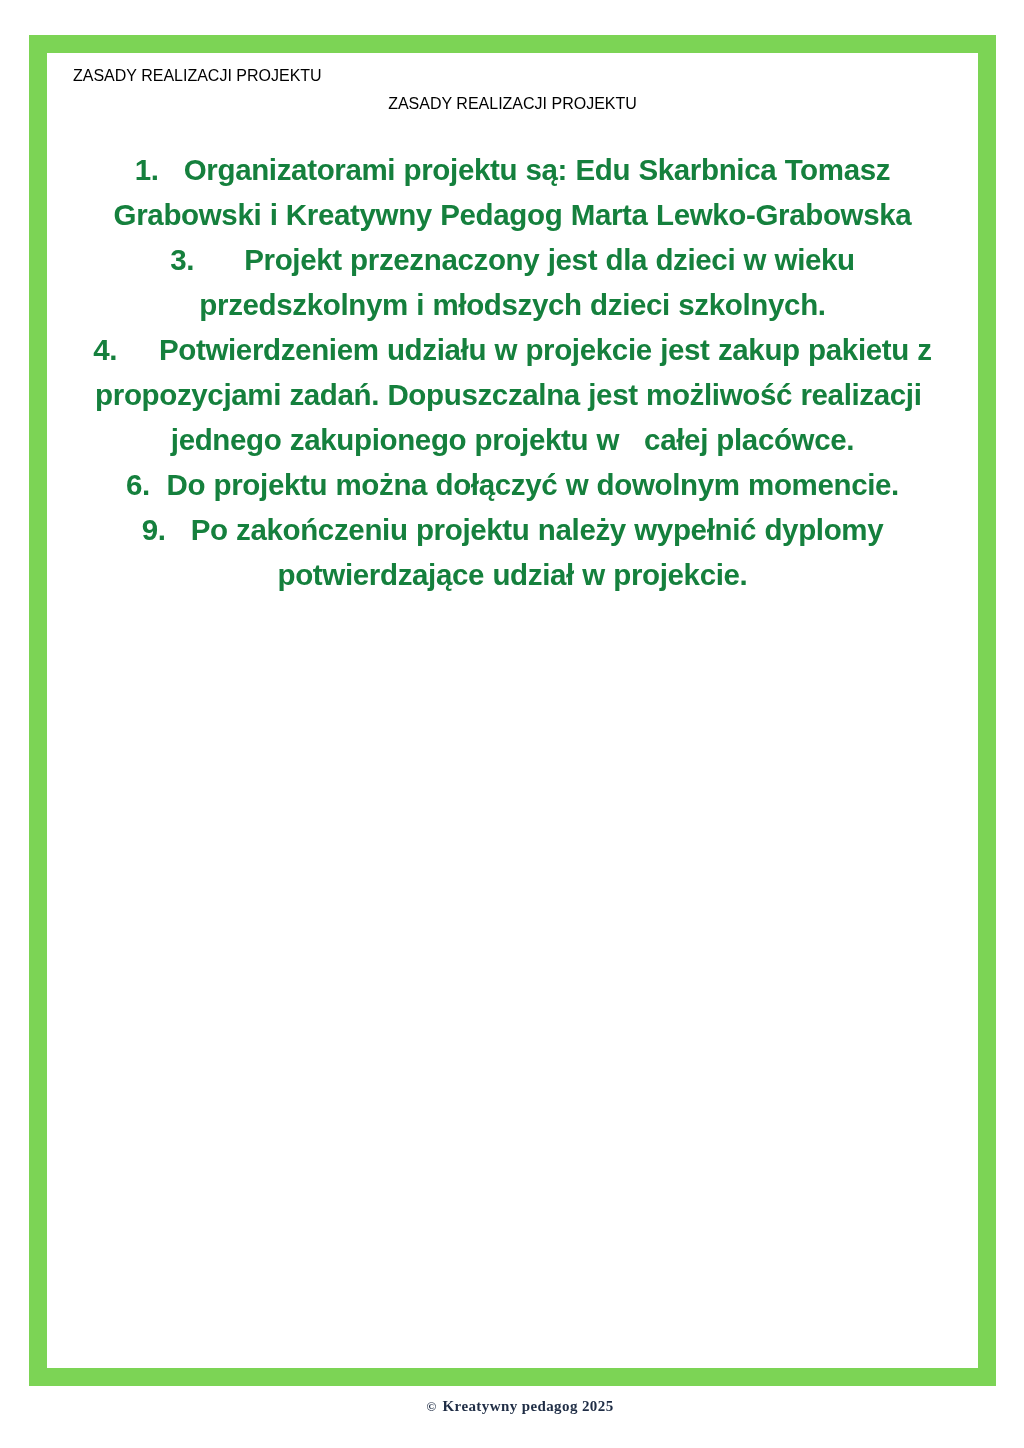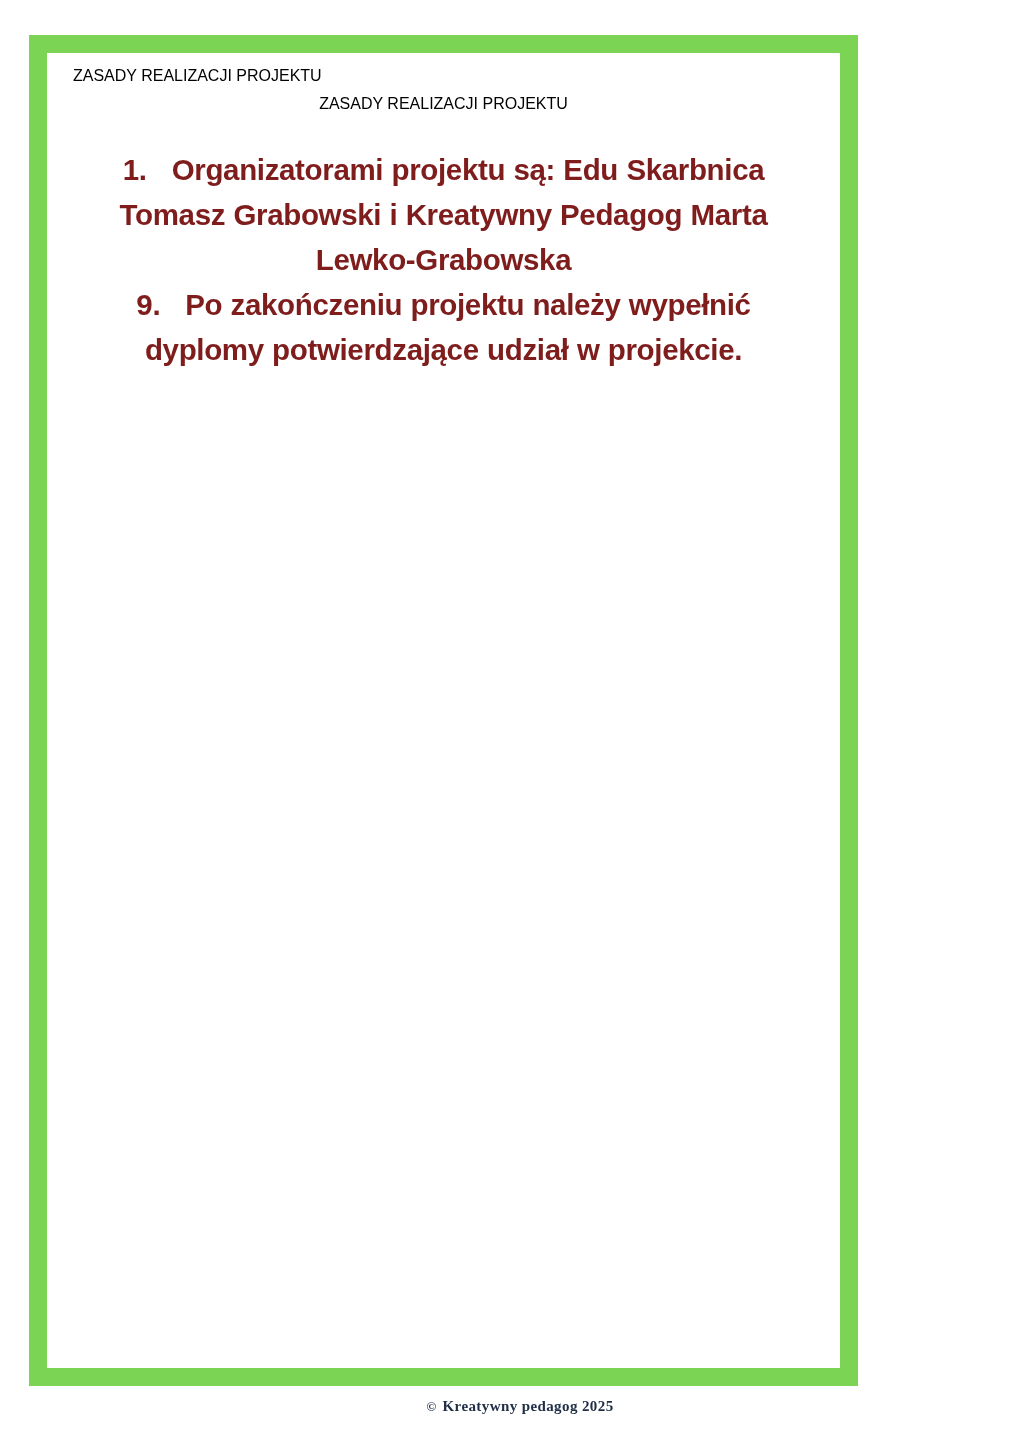--- a/index.html
+++ b/index.html
@@ -23,21 +23,21 @@
     width: 1024px;
     height: 1448px;
     background: #ffffff;
     box-sizing: border-box;
   }
 
   #green-frame {
     position: absolute;
     left: 29px;
     top: 35px;
-    width: 829px;
+    width: 967px;
     height: 1351px;
     box-sizing: border-box;
     border: 18px solid #7CD455;
     background: #ffffff;
   }
 
   #content {
     position: absolute;
     left: 0;
     top: 0;
@@ -68,21 +68,21 @@
     list-style: none;
     margin: 6px 0 0 0;
     padding: 0;
   }
 
   #rules li {
     font-family: "Liberation Sans", sans-serif;
     font-weight: bold;
     font-size: 29.5px;
     line-height: 45px;
-    color: #7f1d1d;
+    color: #15803d;
     text-align: center;
     margin: 0;
     padding: 0;
     letter-spacing: -0.35px;
     word-spacing: 0.5px;
   }
 
   
   #footer {
     position: absolute;
@@ -111,20 +111,23 @@
 
       <div id="heading-wrap">
         <div class="title-outline">ZASADY REALIZACJI PROJEKTU</div>
         <div id="heading-fg">
           <span class="title-text">ZASADY REALIZACJI PROJEKTU</span>
         </div>
       </div>
 
       <ol id="rules">
         <li>1.&nbsp;&nbsp;&nbsp;Organizatorami projektu są: Edu Skarbnica Tomasz Grabowski i Kreatywny Pedagog Marta Lewko-Grabowska</li>
+        <li>3.&nbsp;&nbsp;&nbsp;&nbsp;&nbsp;&nbsp;Projekt przeznaczony jest dla dzieci w wieku przedszkolnym i młodszych dzieci szkolnych.</li>
+        <li>4.&nbsp;&nbsp;&nbsp;&nbsp;&nbsp;Potwierdzeniem udziału w projekcie jest zakup pakietu z propozycjami zadań. Dopuszczalna jest możliwość realizacji&nbsp; jednego zakupionego projektu w&nbsp;&nbsp;&nbsp;całej placówce.</li>
+        <li>6.&nbsp;&nbsp;Do projektu można dołączyć w dowolnym momencie.</li>
         <li>9.&nbsp;&nbsp;&nbsp;Po zakończeniu projektu należy wypełnić dyplomy potwierdzające udział w projekcie.</li>
       </ol>
 
     </div>
   </div>
 
   <div id="footer">
     <span class="copy-mark">©</span><span>Kreatywny pedagog 2025</span>
   </div>
 

